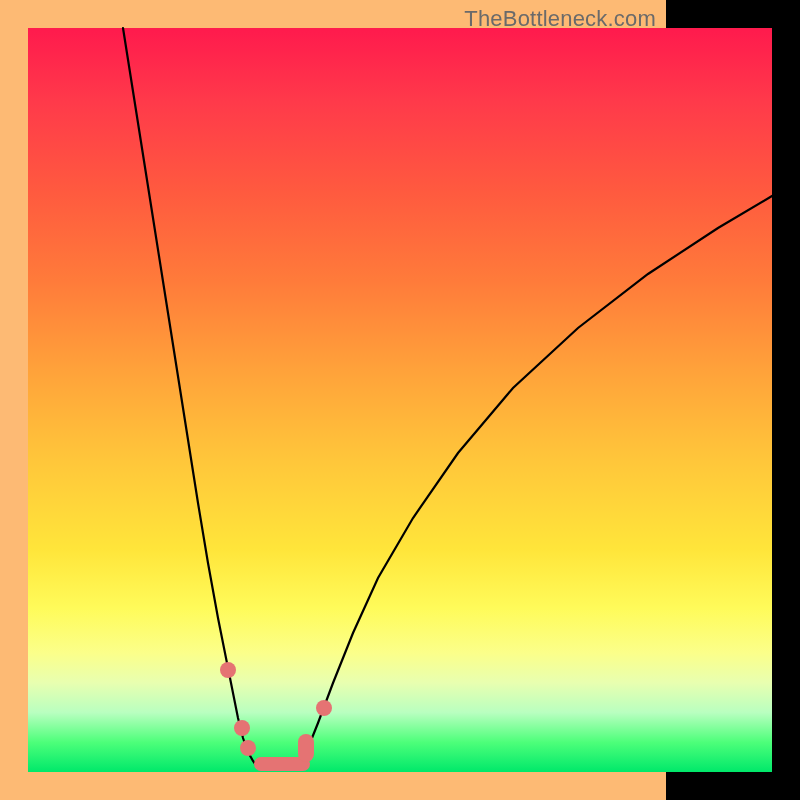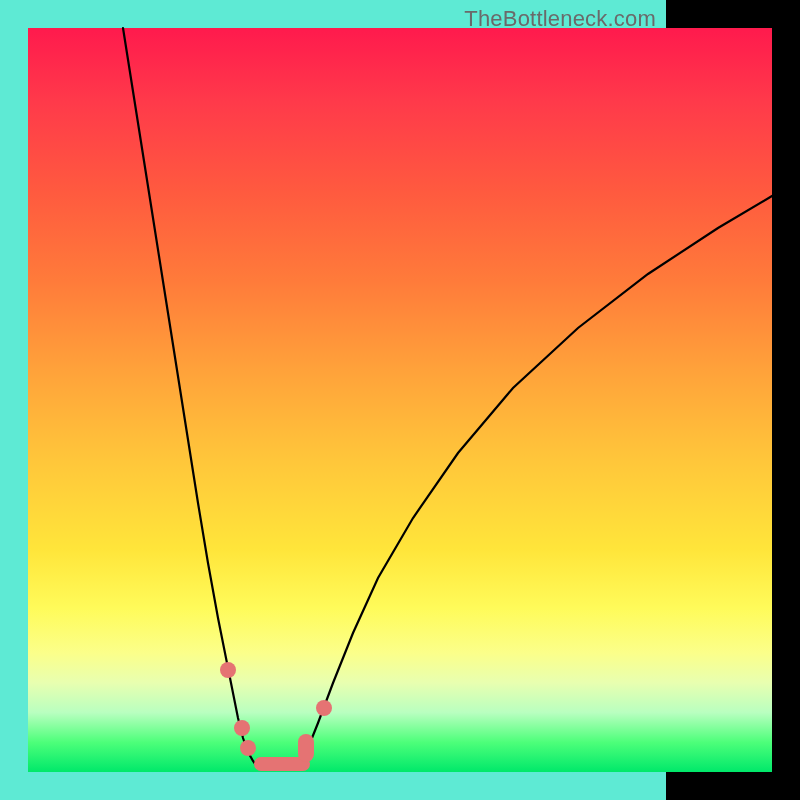--- a/index.html
+++ b/index.html
@@ -8,21 +8,21 @@
     width: 800px;
     height: 800px;
     background: #000;
     overflow: hidden;
     font-family: Arial, Helvetica, sans-serif;
   }
   .stage {
     position: relative;
     width: 666px;
     height: 800px;
-    background: #5eead4;
+    background: #fdba74;
   }
   .plot-area {
     position: absolute;
     left: 28px;
     top: 28px;
     width: 744px;
     height: 744px;
     
     background: linear-gradient(
       to bottom,

